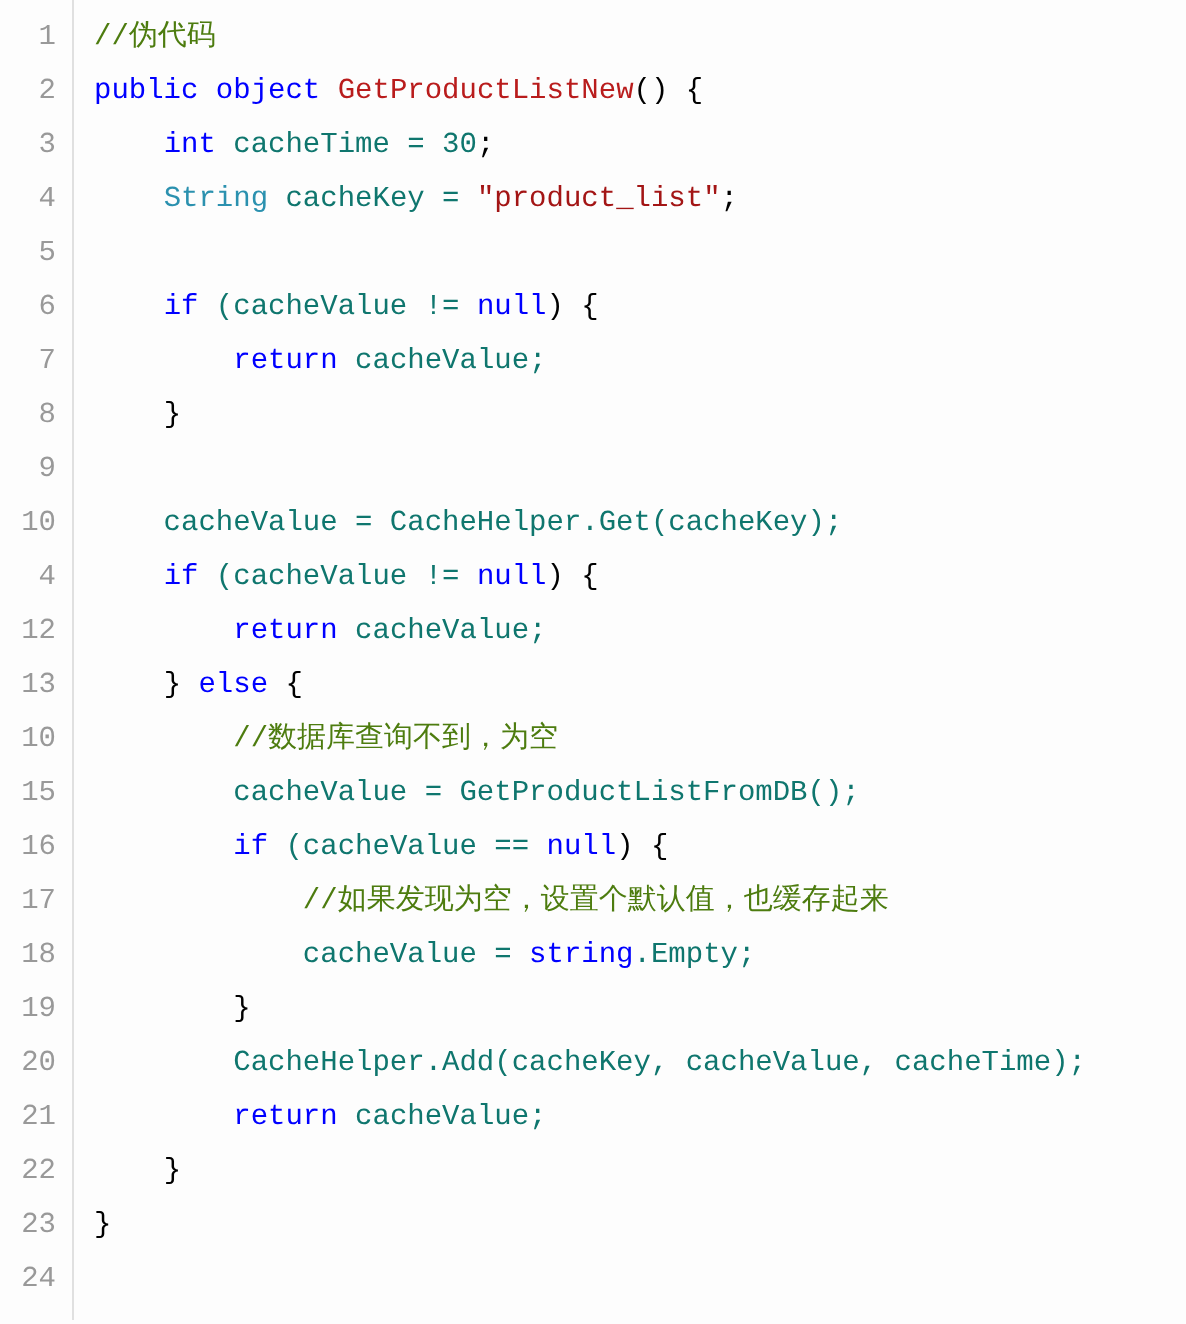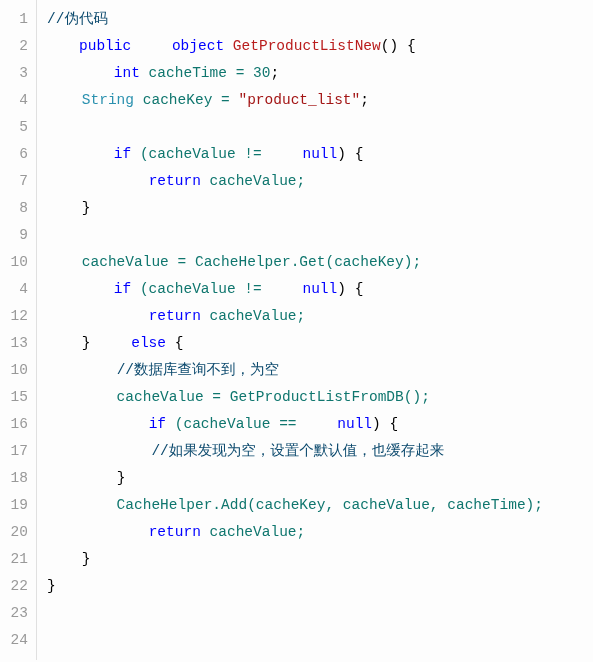--- a/index.html
+++ b/index.html
@@ -28,22 +28,22 @@
   }
   .code {
     padding: 6px 0 6px 10px;
     flex: 1;
   }
   .line {
     height: 27px;
     line-height: 27px;
     white-space: pre;
   }
-  .tok-comment { color: #0c4a6e; }
-  .tok-keyword { color: #0000ff; margin-left: 32px; }
+  .tok-comment { color: #4d7c0f; }
+  .tok-keyword { color: #0000ff; }
   .tok-usertype { color: #2b91af; }
   .tok-method { color: #b91c1c; }
   .tok-string { color: #a31515; }
   .tok-text { color: #0f766e; }
   .tok-punct { color: #000000; }
 </style>
 </head>
 <body>
 
 <div class="code-container">
@@ -84,19 +84,20 @@
       <div class="line"><span class="tok-text">    </span><span class="tok-punct">}</span></div>
       <div class="line"><span class="tok-text"> </span></div>
       <div class="line"><span class="tok-text">    cacheValue = CacheHelper.Get(cacheKey);</span></div>
       <div class="line"><span class="tok-text">    </span><span class="tok-keyword">if</span><span class="tok-text"> (cacheValue != </span><span class="tok-keyword">null</span><span class="tok-punct">) {</span></div>
       <div class="line"><span class="tok-text">        </span><span class="tok-keyword">return</span><span class="tok-text"> cacheValue;</span></div>
       <div class="line"><span class="tok-text">    </span><span class="tok-punct">} </span><span class="tok-keyword">else</span><span class="tok-punct"> {</span></div>
       <div class="line"><span class="tok-text">        </span><span class="tok-comment">//数据库查询不到，为空</span></div>
       <div class="line"><span class="tok-text">        cacheValue = GetProductListFromDB();</span></div>
       <div class="line"><span class="tok-text">        </span><span class="tok-keyword">if</span><span class="tok-text"> (cacheValue == </span><span class="tok-keyword">null</span><span class="tok-punct">) {</span></div>
       <div class="line"><span class="tok-text">            </span><span class="tok-comment">//如果发现为空，设置个默认值，也缓存起来</span></div>
+      <div class="line"><span class="tok-text">            cacheValue = </span><span class="tok-keyword">string</span><span class="tok-text">.Empty;</span></div>
       <div class="line"><span class="tok-text">        </span><span class="tok-punct">}</span></div>
       <div class="line"><span class="tok-text">        CacheHelper.Add(cacheKey, cacheValue, cacheTime);</span></div>
       <div class="line"><span class="tok-text">        </span><span class="tok-keyword">return</span><span class="tok-text"> cacheValue;</span></div>
       <div class="line"><span class="tok-text">    </span><span class="tok-punct">}</span></div>
       <div class="line"><span class="tok-punct">}</span></div>
     </div>
 </div>
 
 </body></html>

